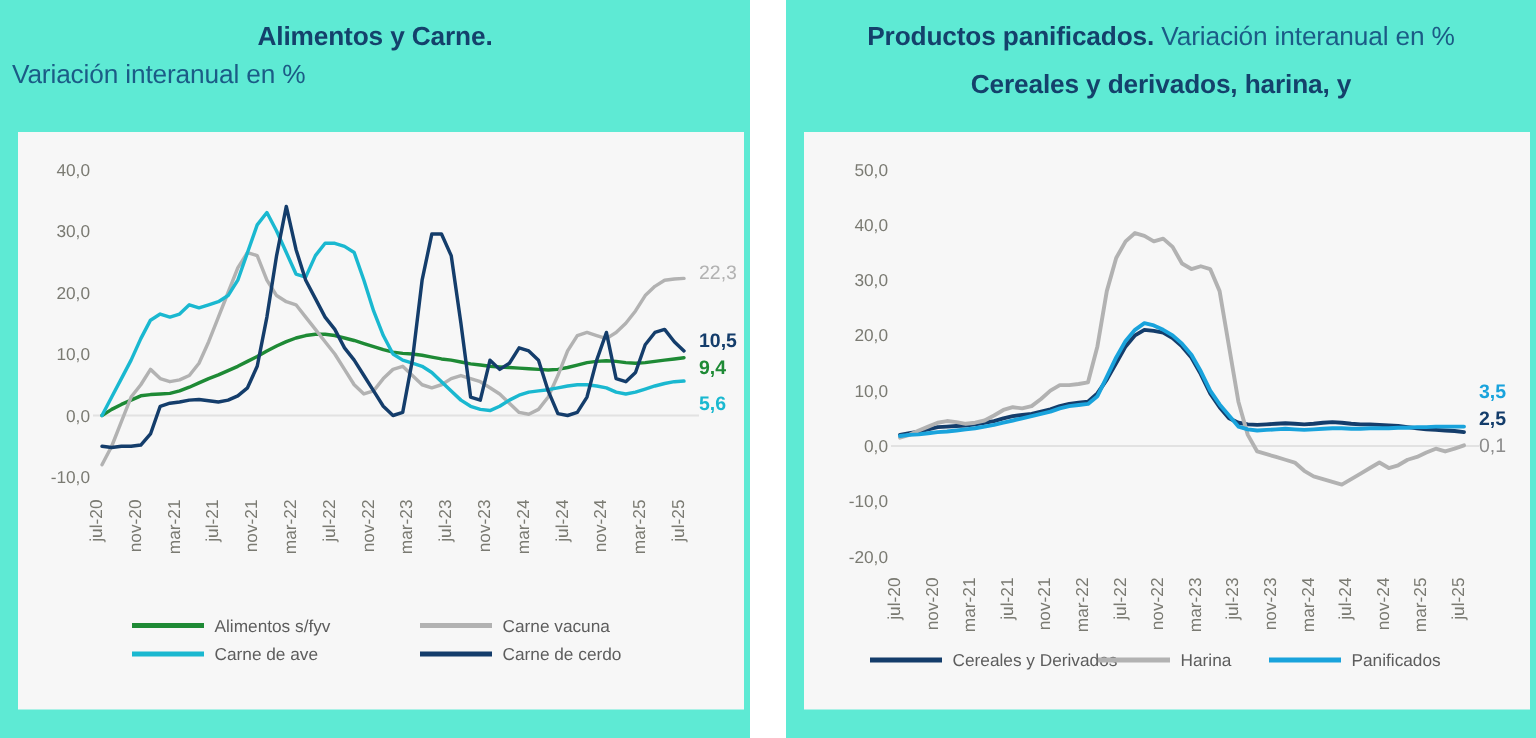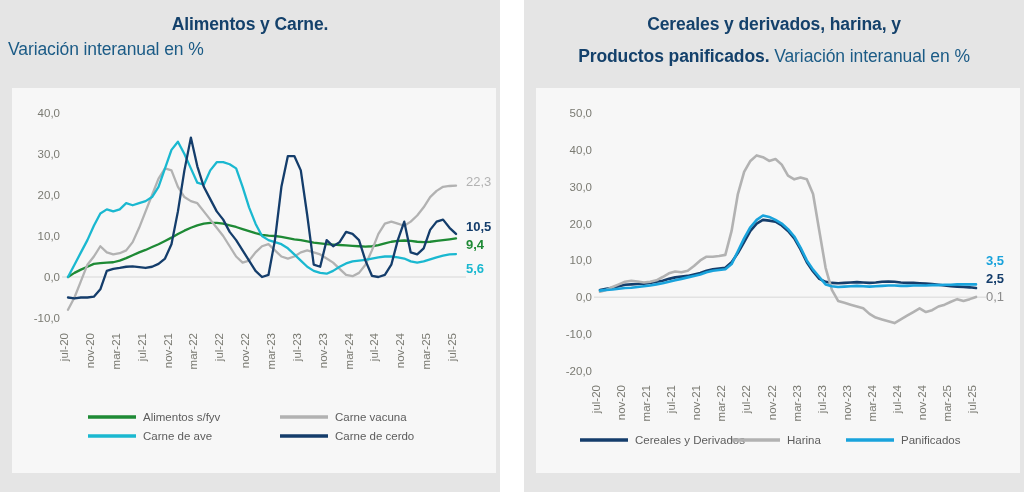--- a/index.html
+++ b/index.html
@@ -2,21 +2,21 @@
 <html><head>
 <meta charset="utf-8">
 <style>
   html,body{margin:0;padding:0;}
   body{
     width:1024px;height:492px;background:#ffffff;
     font-family:"Liberation Sans", sans-serif;
     -webkit-font-smoothing:antialiased;
   }
   .board{position:relative;width:1024px;height:492px;overflow:hidden;}
-  .panel{position:absolute;top:0;height:492px;background:#e5e5e5;}
+  .panel{position:absolute;top:0;height:492px;background:#5eead4;}
   .panel-left{left:0;width:500px;}
   .panel-right{left:524px;width:500px;}
 
   .titlewrap{position:absolute;left:0;width:100%;}
   .title-line{
     color:#1a4f7a;font-size:17.5px;line-height:23px;
     letter-spacing:-0.1px;
   }
   .title-strong{font-weight:bold;color:#14416b;}
   .title-normal{font-weight:normal;color:#1b5b86;text-align:right;}
@@ -114,24 +114,24 @@
           <line x1="280" x2="328" y1="436" y2="436" stroke="#143d6b" stroke-width="3.4" stroke-linecap="butt"></line>
           <text x="335" y="440" class="legend-text">Carne de cerdo</text>
         </g>
     </svg>
   </div>
 
   <div class="panel panel-right">
 
     <div class="titlewrap" style="top:4px;">
       <div class="title-line right-title">
-        <span class="title-strong">Cereales y derivados, harina, y</span>
+        <span class="title-strong">Productos panificados.</span><span class="title-normal"> Variación interanual en %</span>
       </div>
       <div class="title-line right-title">
-        <span class="title-strong">Productos panificados.</span><span class="title-normal"> Variación interanual en %</span>
+        <span class="title-strong">Cereales y derivados, harina, y</span>
       </div>
     </div>
 
     <div class="plotbg rp"></div>
 
     <svg id="right-svg" width="500" height="492" style="position:absolute;left:0;top:0;">
       <g id="right-ygrid">
           <text x="68" y="117" text-anchor="end" class="axis-label">50,0</text>
           <text x="68" y="153.85714285714286" text-anchor="end" class="axis-label">40,0</text>
           <text x="68" y="190.71428571428572" text-anchor="end" class="axis-label">30,0</text>

